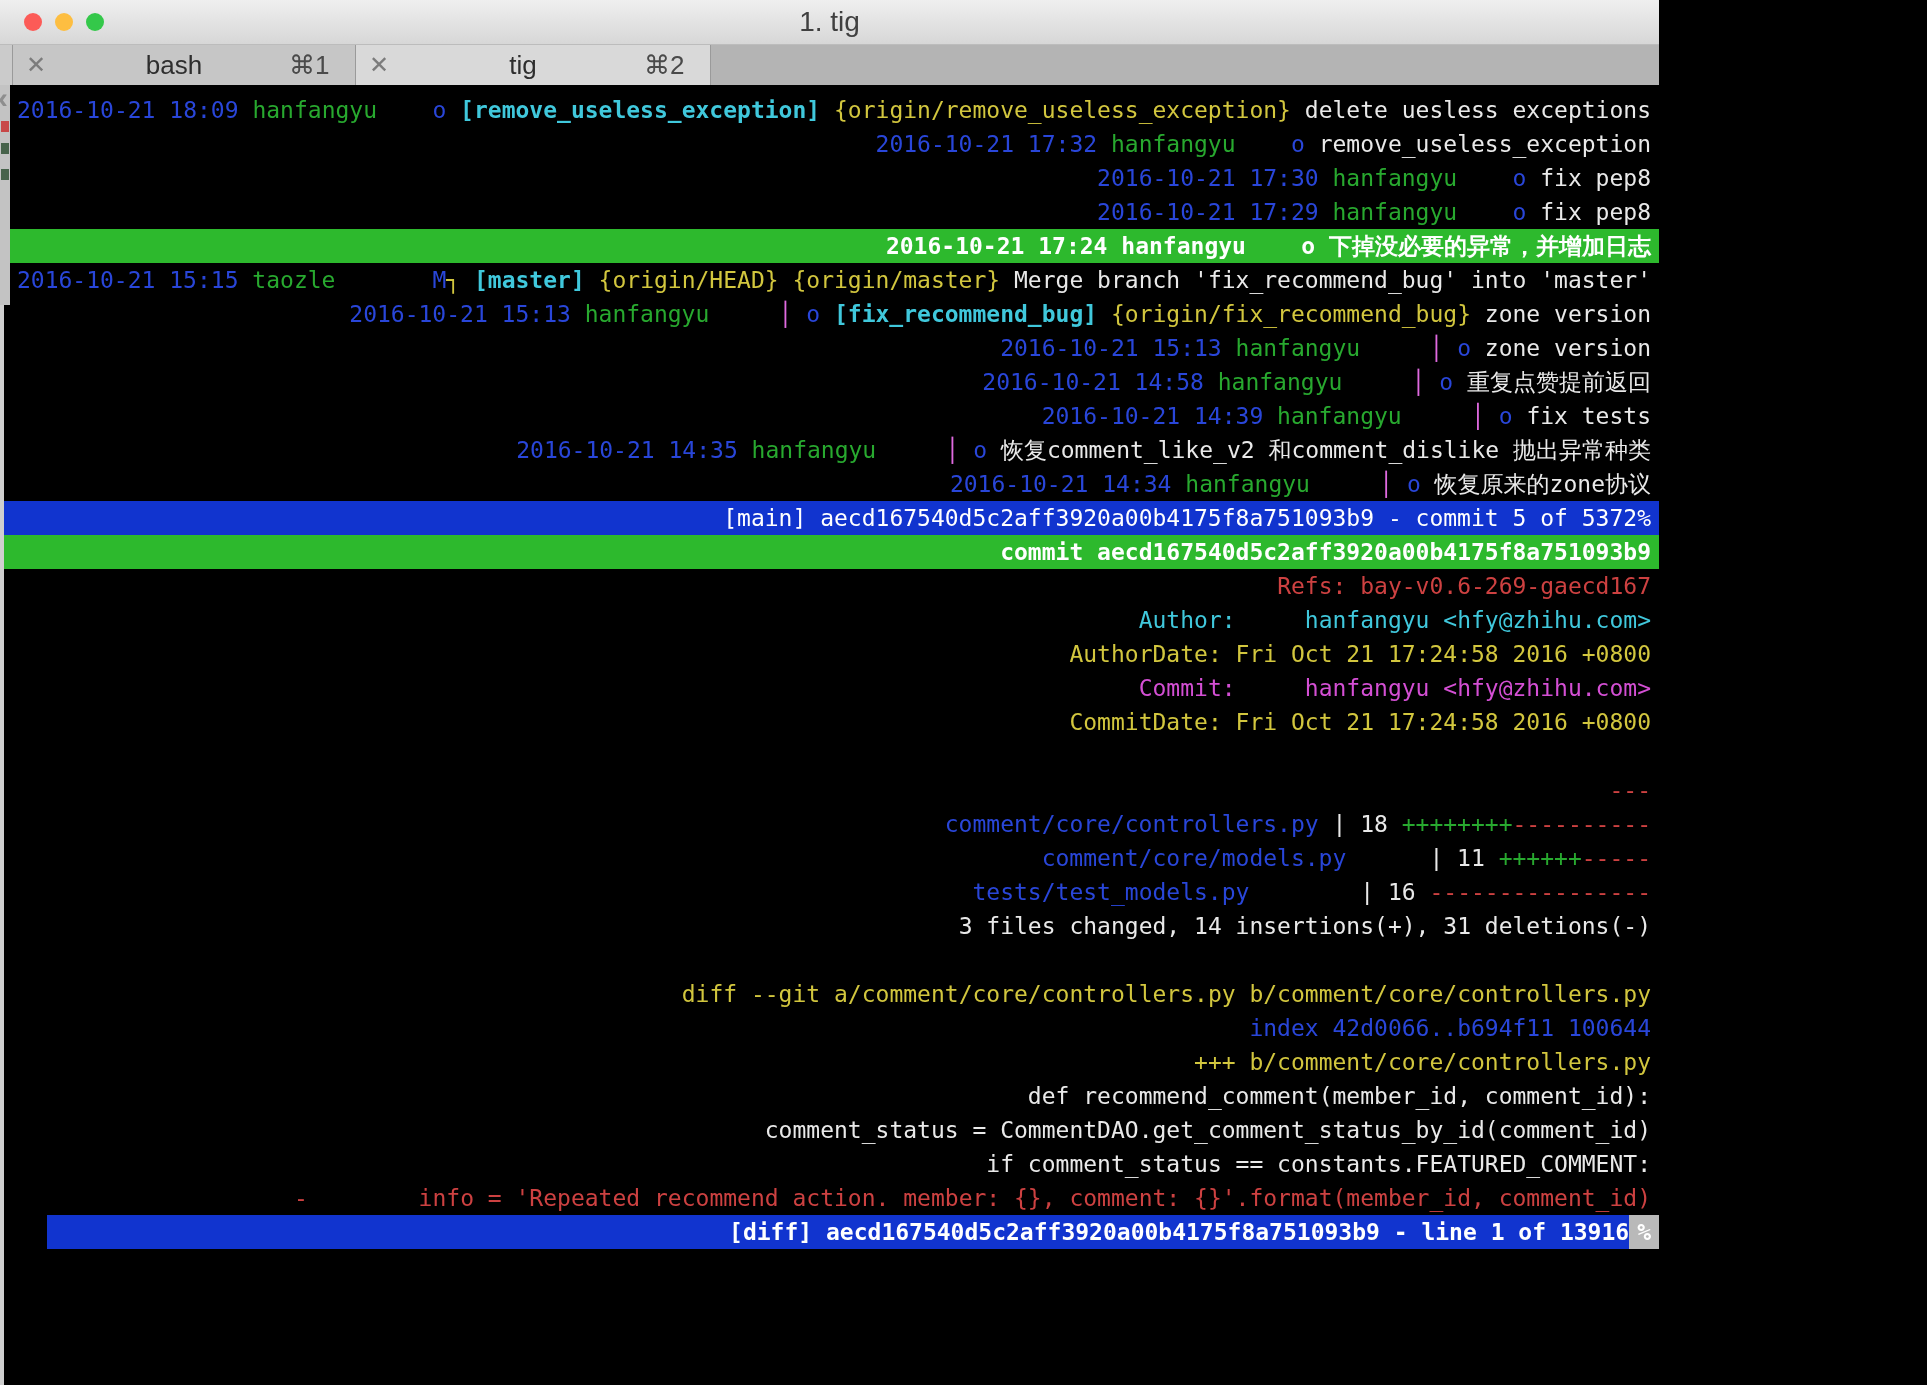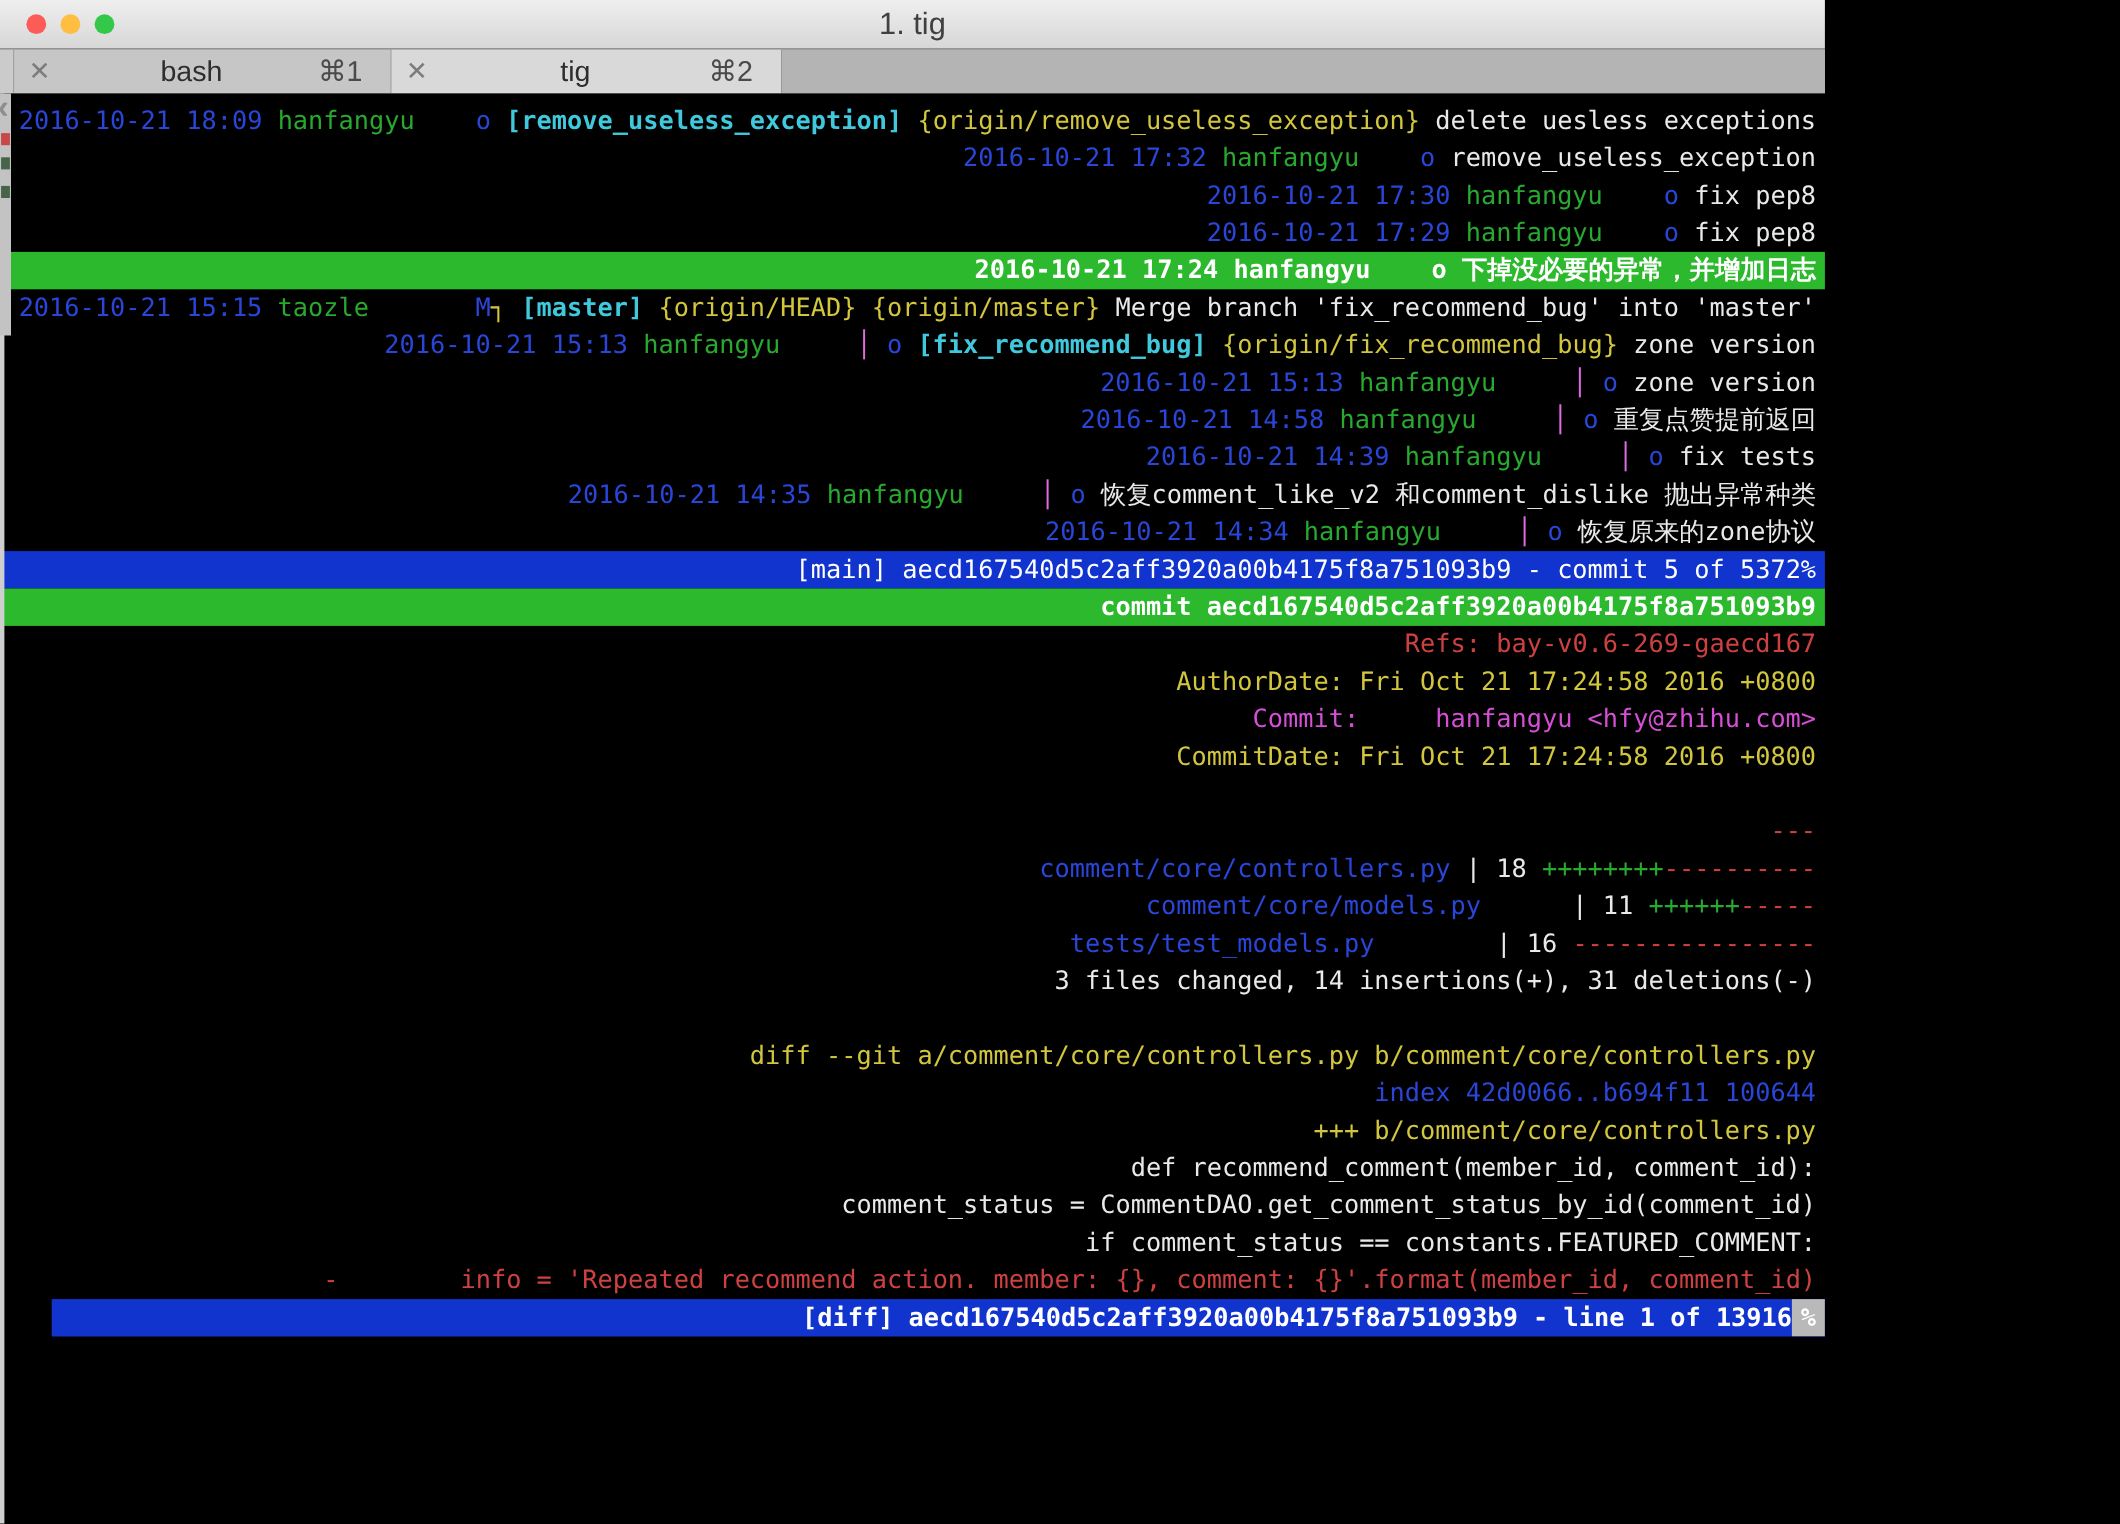--- a/index.html
+++ b/index.html
@@ -83,20 +83,21 @@
       <div class="row"><span><span style="color: rgb(41, 70, 217);">2016-10-21 15:15 </span><span style="color: rgb(40, 169, 47);">taozle</span><span style="color: rgb(233, 233, 233);">       </span><span style="color: rgb(41, 70, 217);">M</span><span style="color: rgb(210, 198, 62);">┐</span><span style="color: rgb(233, 233, 233);"> </span><span style="color: rgb(64, 200, 220); font-weight: bold;">[master]</span><span style="color: rgb(233, 233, 233);"> </span><span style="color: rgb(210, 198, 62);">{origin/HEAD} {origin/master}</span><span style="color: rgb(233, 233, 233);"> Merge branch 'fix_recommend_bug' into 'master'</span></span></div>
       <div class="row"><span><span style="color: rgb(41, 70, 217);">2016-10-21 15:13 </span><span style="color: rgb(40, 169, 47);">hanfangyu</span><span style="color: rgb(233, 233, 233);">     </span><span style="color: rgb(224, 106, 224);">│</span><span style="color: rgb(233, 233, 233);"> </span><span style="color: rgb(41, 70, 217);">o </span><span style="color: rgb(64, 200, 220); font-weight: bold;">[fix_recommend_bug]</span><span style="color: rgb(233, 233, 233);"> </span><span style="color: rgb(210, 198, 62);">{origin/fix_recommend_bug}</span><span style="color: rgb(233, 233, 233);"> zone version</span></span></div>
       <div class="row"><span><span style="color: rgb(41, 70, 217);">2016-10-21 15:13 </span><span style="color: rgb(40, 169, 47);">hanfangyu</span><span style="color: rgb(233, 233, 233);">     </span><span style="color: rgb(224, 106, 224);">│</span><span style="color: rgb(233, 233, 233);"> </span><span style="color: rgb(41, 70, 217);">o </span><span style="color: rgb(233, 233, 233);">zone version</span></span></div>
       <div class="row"><span><span style="color: rgb(41, 70, 217);">2016-10-21 14:58 </span><span style="color: rgb(40, 169, 47);">hanfangyu</span><span style="color: rgb(233, 233, 233);">     </span><span style="color: rgb(224, 106, 224);">│</span><span style="color: rgb(233, 233, 233);"> </span><span style="color: rgb(41, 70, 217);">o </span><span style="color: rgb(233, 233, 233);">重复点赞提前返回</span></span></div>
       <div class="row"><span><span style="color: rgb(41, 70, 217);">2016-10-21 14:39 </span><span style="color: rgb(40, 169, 47);">hanfangyu</span><span style="color: rgb(233, 233, 233);">     </span><span style="color: rgb(224, 106, 224);">│</span><span style="color: rgb(233, 233, 233);"> </span><span style="color: rgb(41, 70, 217);">o </span><span style="color: rgb(233, 233, 233);">fix tests</span></span></div>
       <div class="row"><span><span style="color: rgb(41, 70, 217);">2016-10-21 14:35 </span><span style="color: rgb(40, 169, 47);">hanfangyu</span><span style="color: rgb(233, 233, 233);">     </span><span style="color: rgb(224, 106, 224);">│</span><span style="color: rgb(233, 233, 233);"> </span><span style="color: rgb(41, 70, 217);">o </span><span style="color: rgb(233, 233, 233);">恢复comment_like_v2 和comment_dislike 抛出异常种类</span></span></div>
       <div class="row"><span><span style="color: rgb(41, 70, 217);">2016-10-21 14:34 </span><span style="color: rgb(40, 169, 47);">hanfangyu</span><span style="color: rgb(233, 233, 233);">     </span><span style="color: rgb(224, 106, 224);">│</span><span style="color: rgb(233, 233, 233);"> </span><span style="color: rgb(41, 70, 217);">o </span><span style="color: rgb(233, 233, 233);">恢复原来的zone协议</span></span></div>
       <div class="row" style="background: rgb(17, 52, 207);"><span><span style="color: rgb(255, 255, 255);">[main] aecd167540d5c2aff3920a00b4175f8a751093b9 - commit 5 of 537</span></span><span class="right"><span style="color: rgb(255, 255, 255);">2%</span></span></div>
       <div class="row" style="background: rgb(45, 185, 45); font-weight: bold;"><span><span style="color: rgb(255, 255, 255);">commit aecd167540d5c2aff3920a00b4175f8a751093b9</span></span></div>
       <div class="row"><span><span style="color: rgb(205, 65, 65);">Refs: bay-v0.6-269-gaecd167</span></span></div>
+      <div class="row"><span><span style="color: rgb(64, 200, 220);">Author:     hanfangyu &lt;hfy@zhihu.com&gt;</span></span></div>
       <div class="row"><span><span style="color: rgb(210, 198, 62);">AuthorDate: Fri Oct 21 17:24:58 2016 +0800</span></span></div>
       <div class="row"><span><span style="color: rgb(212, 79, 212);">Commit:     hanfangyu &lt;hfy@zhihu.com&gt;</span></span></div>
       <div class="row"><span><span style="color: rgb(210, 198, 62);">CommitDate: Fri Oct 21 17:24:58 2016 +0800</span></span></div>
       <div class="row"><span></span></div>
       <div class="row"><span><span style="color: rgb(205, 65, 65);">---</span></span></div>
       <div class="row"><span><span style="color: rgb(41, 70, 217);"> comment/core/controllers.py</span><span style="color: rgb(233, 233, 233);"> | 18 </span><span style="color: rgb(40, 169, 47);">++++++++</span><span style="color: rgb(205, 65, 65);">----------</span></span></div>
       <div class="row"><span><span style="color: rgb(41, 70, 217);"> comment/core/models.py</span><span style="color: rgb(233, 233, 233);">      | 11 </span><span style="color: rgb(40, 169, 47);">++++++</span><span style="color: rgb(205, 65, 65);">-----</span></span></div>
       <div class="row"><span><span style="color: rgb(41, 70, 217);"> tests/test_models.py</span><span style="color: rgb(233, 233, 233);">        | 16 </span><span style="color: rgb(205, 65, 65);">----------------</span></span></div>
       <div class="row"><span><span style="color: rgb(233, 233, 233);"> 3 files changed, 14 insertions(+), 31 deletions(-)</span></span></div>
       <div class="row"><span></span></div>

